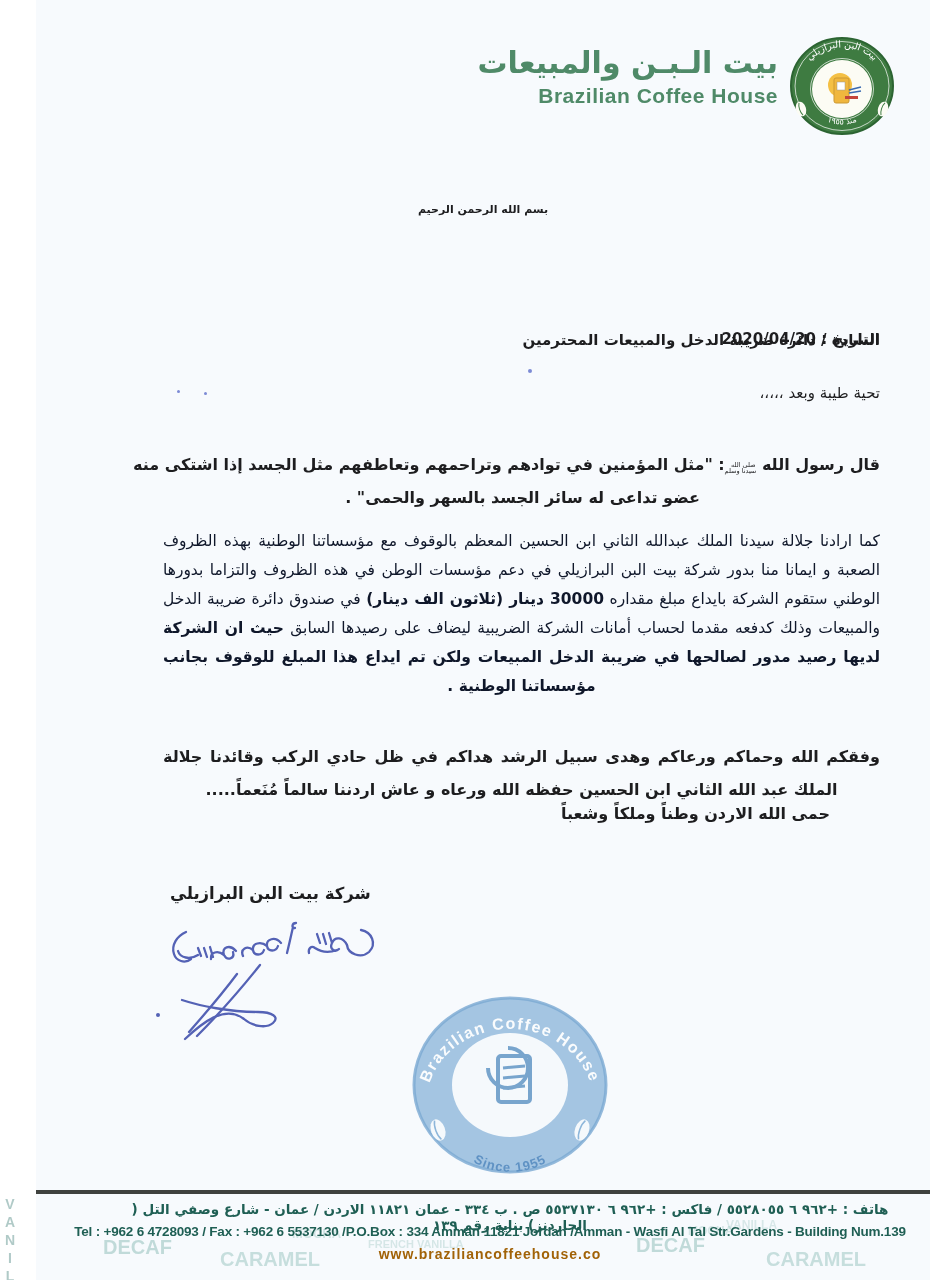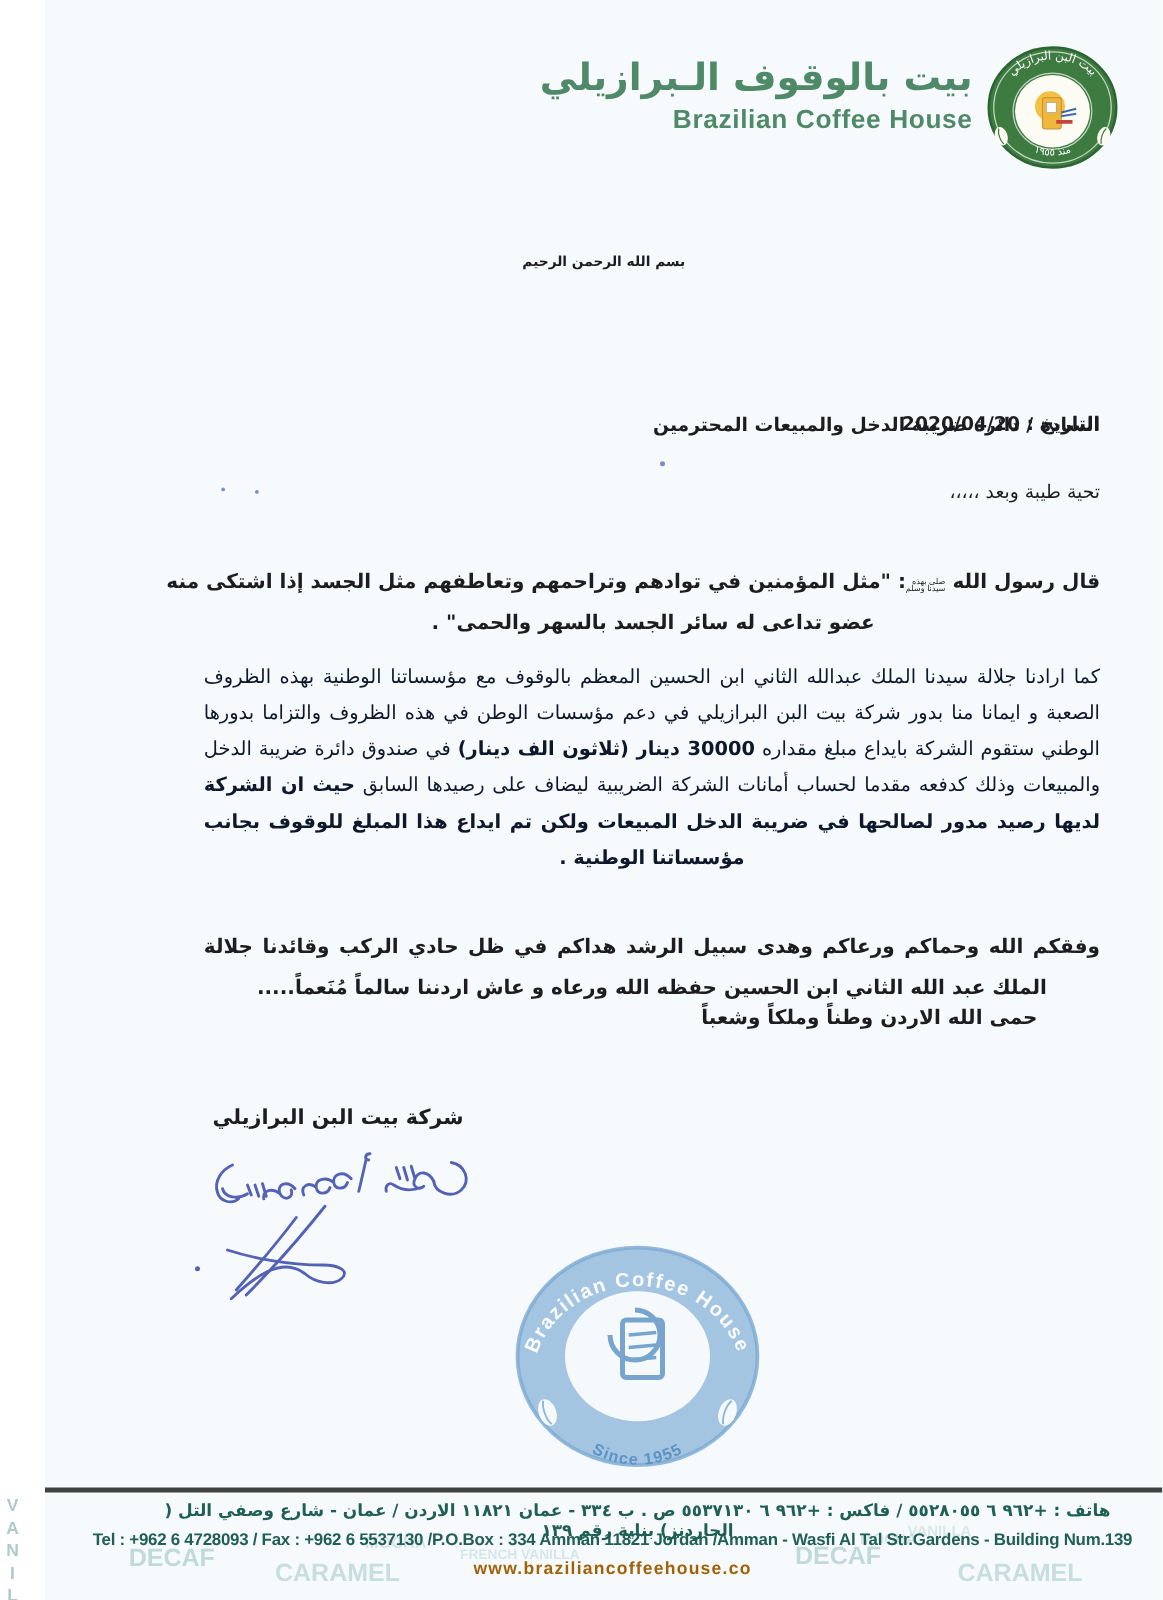--- a/index.html
+++ b/index.html
@@ -55,21 +55,21 @@
             letter-spacing:2px;color:#9dbdba;opacity:.8;}
   .speck{position:absolute;border-radius:50%;background:#3b4fc0;opacity:.65;}
 </style>
 </head>
 <body>
 
 <div id="page">
   <div id="paper"></div>
 
   <div id="brand">
-    <div class="nameAr ar">بيت بالوقوف الـبرازيلي</div>
+    <div class="nameAr ar">بيت الـبـن والمبيعات</div>
     <div class="nameEn">Brazilian Coffee House</div>
   </div>
 
   <svg id="logo" width="106" height="100" viewBox="0 0 106 100">
     <ellipse cx="53" cy="50" rx="51" ry="48" fill="#3e7b41" stroke="#2c6432" stroke-width="2"></ellipse>
     <ellipse cx="53" cy="50" rx="47" ry="44.5" fill="none" stroke="#ffffff" stroke-width="1" opacity=".7"></ellipse>
     <ellipse cx="53" cy="53" rx="30" ry="29" fill="#fcfcf4"></ellipse>
     <ellipse cx="53" cy="53" rx="31.5" ry="30.5" fill="none" stroke="#ffffff" stroke-width="1" opacity=".7"></ellipse>
     <defs>
       <path id="logoTopArc" d="M 12,70 A 44,43 0 1 1 94,70"></path>
@@ -99,21 +99,21 @@
   </svg>
 
   <div id="basmala" class="ar">بسم الله الرحمن الرحيم</div>
   <div id="dateline" class="ar">التاريخ : 2020/04/20</div>
   <div id="addressee" class="ar">السادة / دائرة ضريبة الدخل والمبيعات المحترمين</div>
   <div id="greeting" class="ar">تحية طيبة وبعد ،،،،،</div>
 
   <div id="hadith" class="ar">
     <div class="l1">
       <span>قال رسول الله</span>
-      <span class="salawat"><span>صلى بهذه</span><span>سيدنا وسلم</span></span>
+      <span class="salawat"><span>صلى الله</span><span>سيدنا وسلم</span></span>
       <span>: "مثل المؤمنين في توادهم وتراحمهم وتعاطفهم مثل الجسد إذا اشتكى منه</span>
     </div>
     <div class="l2">عضو تداعى له سائر الجسد بالسهر والحمى" .</div>
   </div>
 
   <div id="bodyPara" class="ar"><span>كما ارادنا جلالة سيدنا الملك عبدالله الثاني ابن الحسين المعظم بالوقوف مع مؤسساتنا الوطنية بهذه الظروف الصعبة و ايمانا منا بدور شركة بيت البن البرازيلي في دعم مؤسسات الوطن في هذه الظروف والتزاما بدورها الوطني  ستقوم الشركة بايداع مبلغ مقداره </span><span class="b">30000 دينار (ثلاثون الف دينار)</span><span> في صندوق دائرة ضريبة الدخل والمبيعات وذلك كدفعه مقدما لحساب أمانات الشركة الضريبية ليضاف على رصيدها السابق </span><span class="b">حيث ان الشركة لديها رصيد مدور لصالحها في ضريبة الدخل المبيعات ولكن تم ايداع هذا المبلغ للوقوف بجانب مؤسساتنا الوطنية .</span></div>
 
   <div id="prayer" class="ar">وفقكم الله وحماكم ورعاكم وهدى سبيل الرشد هداكم في ظل حادي الركب وقائدنا جلالة الملك عبد الله الثاني ابن الحسين حفظه الله ورعاه و عاش اردننا سالماً مُنَعماً.....</div>
   <div id="closing" class="ar">حمى الله الاردن وطناً وملكاً وشعباً</div>
   <div id="companySig">شركة بيت البن البرازيلي</div>

